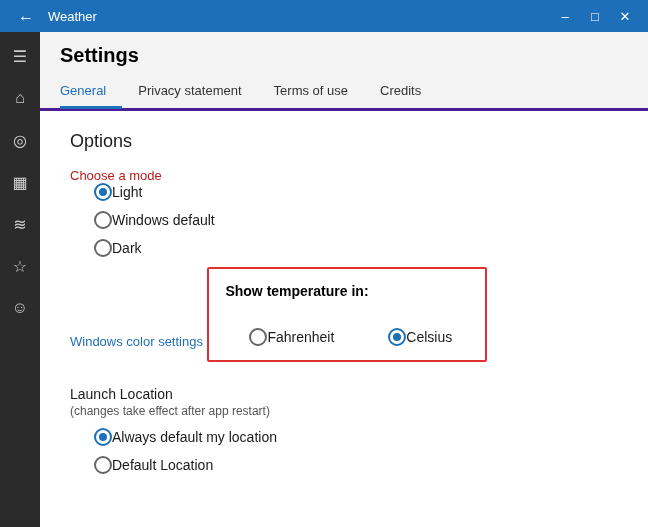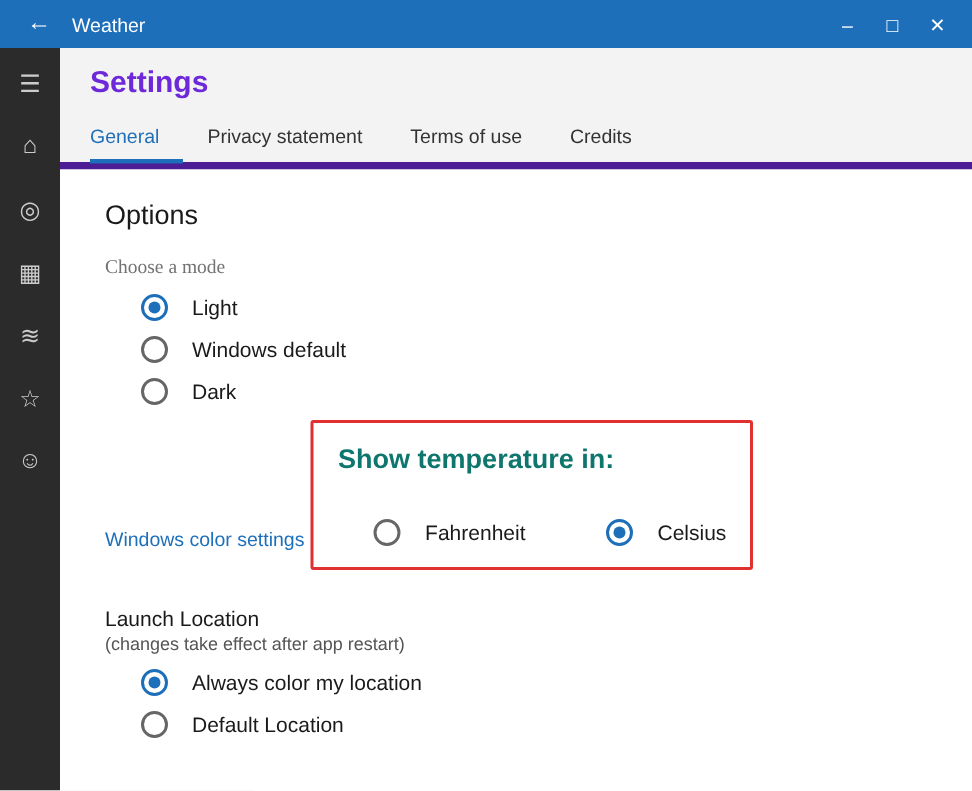--- a/index.html
+++ b/index.html
@@ -94,29 +94,29 @@
     }
 
     
     .settings-header {
       background: #f3f3f3;
       padding: 12px 20px 0 20px;
     }
     .settings-title {
       font-size: 20px;
       font-weight: 600;
-      color: #6d28d9;
+      color: #000000;
       margin-bottom: 8px;
     }
 
     
     .tabs {
       display: flex;
       background: #f3f3f3;
-      border-bottom: 5px solid #4c1d95;
+      border-bottom: 3px solid #4c1d95;
       padding: 0 20px;
       gap: 0;
     }
     .tab {
       padding: 8px 16px;
       font-size: 13px;
       color: #333;
       cursor: pointer;
       border-bottom: 3px solid transparent;
       margin-bottom: -1px;
@@ -139,36 +139,34 @@
 
     .section-title {
       font-size: 18px;
       font-weight: 400;
       color: #1a1a1a;
       margin-bottom: 16px;
     }
 
     .subsection-label {
       font-size: 13px;
-      color: #737373;
-      margin-bottom: 10px;
-      font-family: Liberation Serif, serif;
+      color: #b91c1c;
     }
 
     .radio-group {
       display: flex;
       flex-direction: column;
       gap: 10px;
       margin-bottom: 10px;
     }
 
     .radio-row {
       display: flex;
       align-items: center;
-      gap: 16px;
+      gap: 0;
       cursor: pointer;
       padding-left: 24px;
     }
 
     .radio-outer {
       width: 18px;
       height: 18px;
       border-radius: 50%;
       border: 2px solid #666;
       display: flex;
@@ -203,23 +201,23 @@
     
     .temperature-box {
       border: 2px solid #e03030;
       border-radius: 2px;
       padding: 14px 16px;
       margin-bottom: 20px;
       display: inline-block;
       min-width: 280px;
     }
     .temperature-box-title {
-      font-size: 18px;
+      font-size: 14px;
       font-weight: 700;
-      color: #0f766e;
+      color: #000000;
       margin-bottom: 12px;
     }
     .temp-radio-group {
       display: flex;
       flex-direction: row;
       gap: 30px;
       margin-top: 29px;
     }
 
     
@@ -335,21 +333,21 @@
       <div class="launch-section">
         <div class="launch-title">Launch Location</div>
         <div class="launch-subtitle">(changes take effect after app restart)</div>
 
         <div class="radio-group">
 
           <div class="radio-row">
             <div class="radio-outer selected">
               <div class="radio-inner"></div>
             </div>
-            <span class="radio-label">Always color my location</span>
+            <span class="radio-label">Always default my location</span>
           </div>
 
           <div class="radio-row">
             <div class="radio-outer"></div>
             <span class="radio-label">Default Location</span>
           </div>
 
         </div>
       </div>
 

